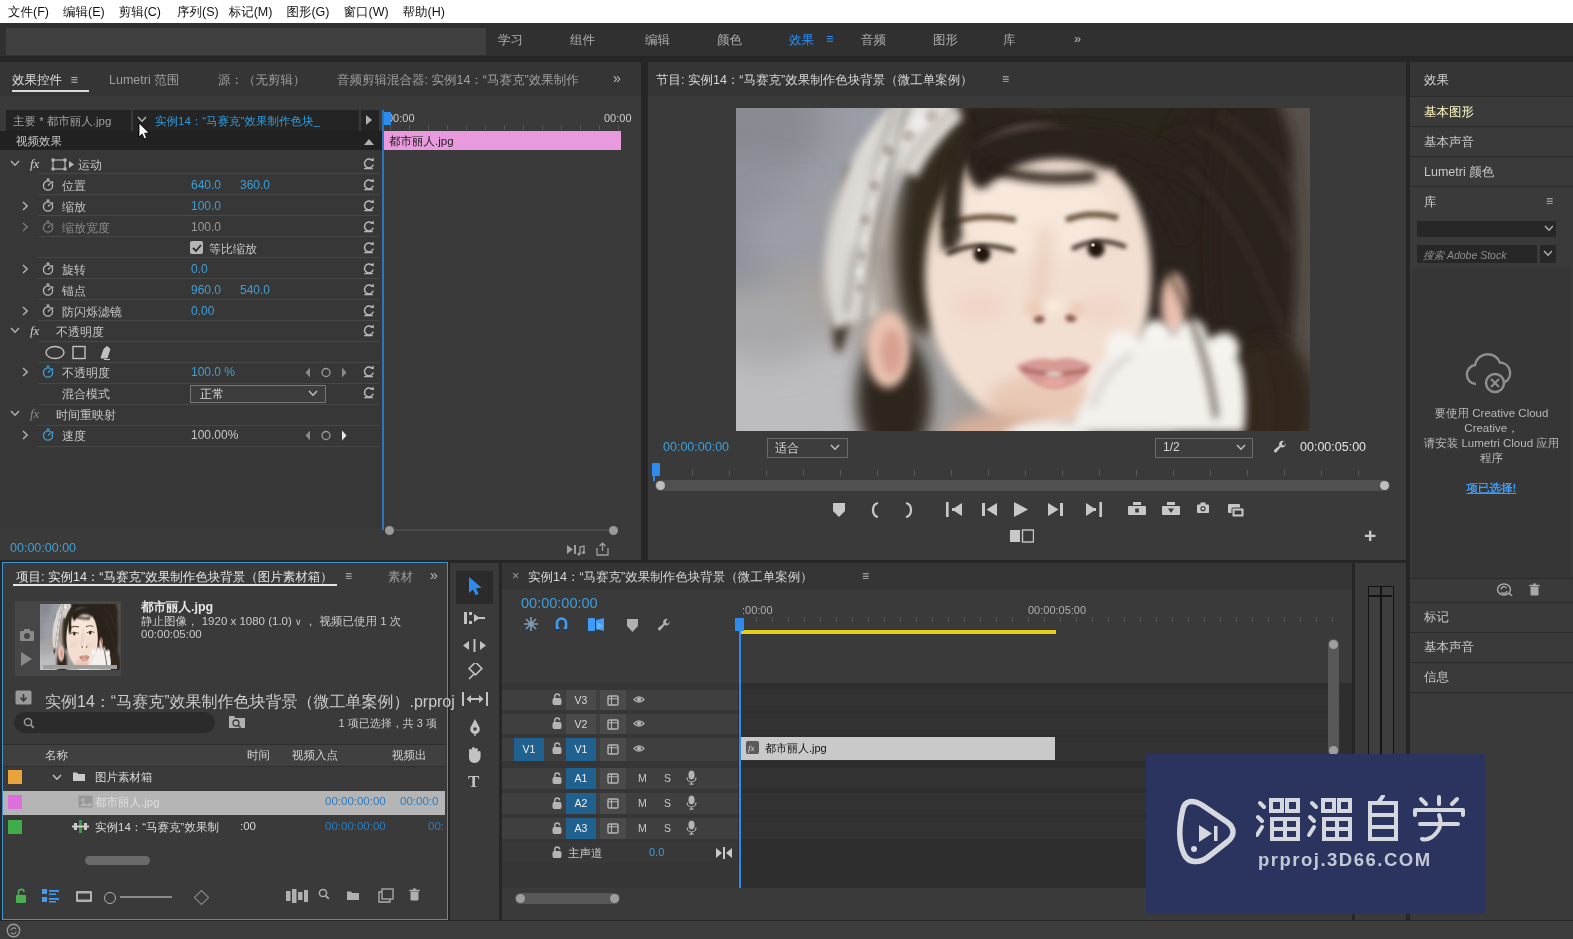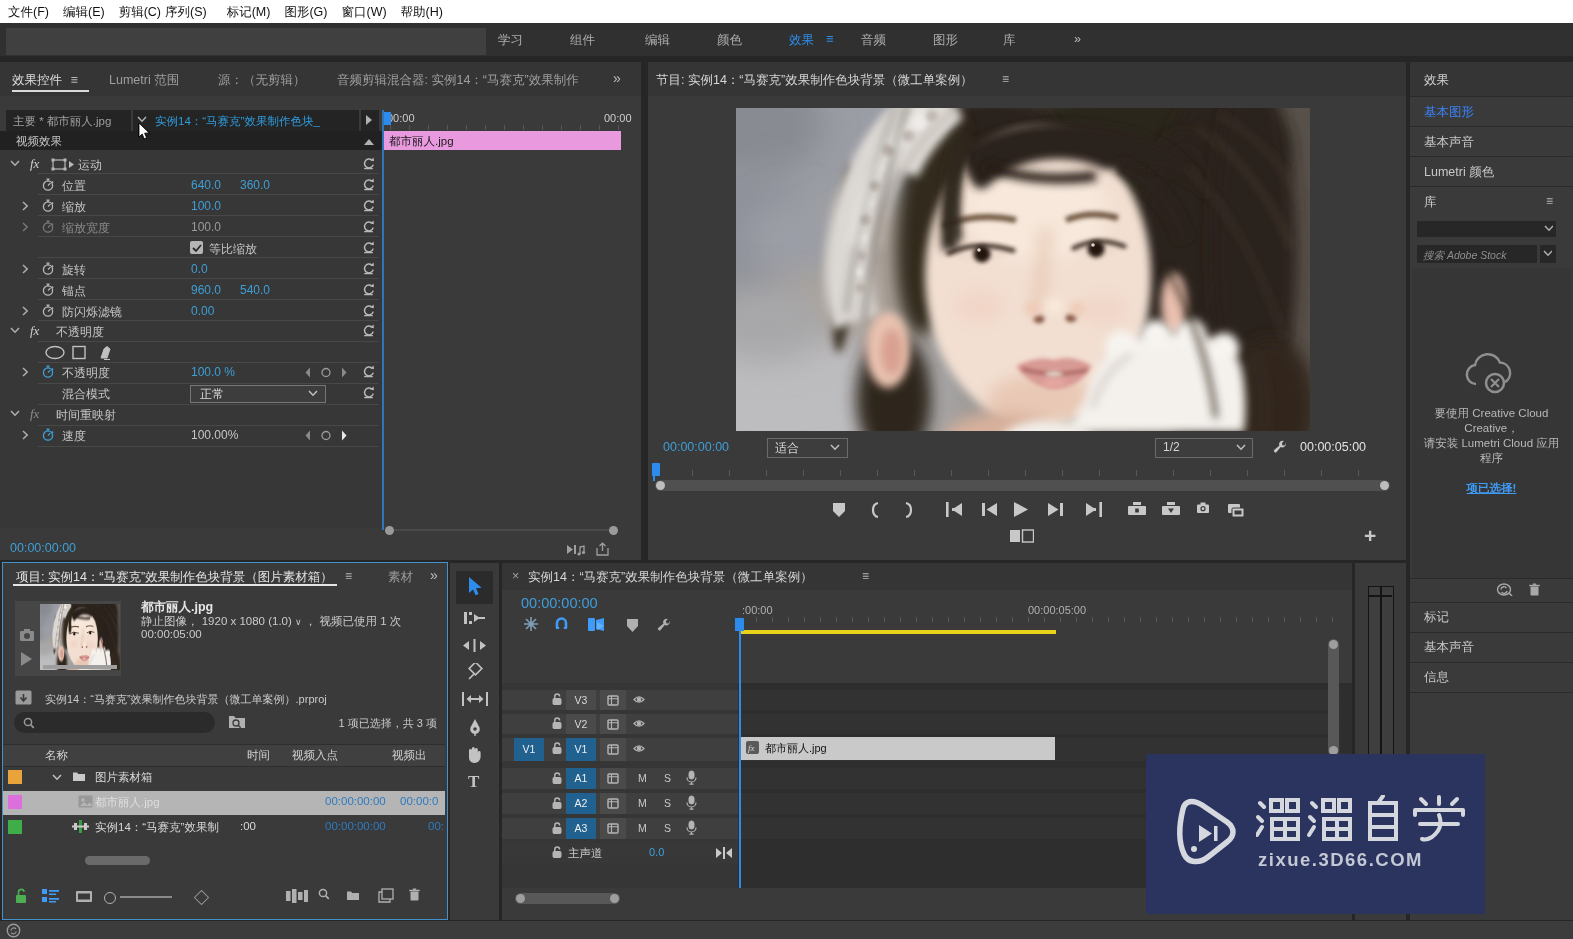--- a/index.html
+++ b/index.html
@@ -7,21 +7,21 @@
 .txt{white-space:nowrap}
 .blue{color:#3e9fd6}
 .tabbar{background:#353535}
 .panel{background:#3a3a3a}
 svg{display:block}
 </style></head>
 <body>
 
 <div class="ab" style="left:0;top:0;width:1573px;height:23px;background:#fff"></div>
 <div class="ab txt" style="left:8px;top:4px;font-size:12.5px;color:#111;letter-spacing:0">
-<span style="margin-right:14px">文件(F)</span><span style="margin-right:14px">编辑(E)</span><span style="margin-right:4px">剪辑(C)</span><span style="margin-right:20px">序列(S)</span><span style="margin-right:14px">标记(M)</span><span style="margin-right:14px">图形(G)</span><span style="margin-right:14px">窗口(W)</span><span>帮助(H)</span>
+<span style="margin-right:14px">文件(F)</span><span style="margin-right:14px">编辑(E)</span><span style="margin-right:16px">剪辑(C)</span><span style="margin-right:10px">序列(S)</span><span style="margin-right:14px">标记(M)</span><span style="margin-right:14px">图形(G)</span><span style="margin-right:14px">窗口(W)</span><span>帮助(H)</span>
 </div>
 
 <div class="ab" style="left:0;top:23px;width:1573px;height:33px;background:#303030"></div>
 <div class="ab" style="left:6px;top:28px;width:480px;height:27px;background:#404040"></div>
 <div class="ab txt" style="left:0;top:32px;width:1060px;font-size:12.5px;color:#adadad">
 <span class="ab" style="left:498px">学习</span>
     <span class="ab" style="left:570px">组件</span>
     <span class="ab" style="left:645px">编辑</span>
     <span class="ab" style="left:717px">颜色</span>
     <span class="ab" style="left:789px;color:#2d8ceb">效果</span>
@@ -1178,21 +1178,21 @@
     <use href="#photoscene"></use>
   </svg>
 <div class="ab" style="left:43px;top:665px;width:74px;height:4px;background:#9e9e9e"></div>
 <div class="ab txt" style="left:141px;top:599px;font-size:12.5px;font-weight:bold;color:#e6e6e6">都市丽人.jpg</div>
 <div class="ab txt" style="left:141px;top:614px;font-size:11.5px;color:#cbcbcb">静止图像， 1920 x 1080 (1.0) <span style="font-size:9px">∨</span> ， 视频已使用 1 次</div>
 <div class="ab txt" style="left:141px;top:628px;font-size:11.5px;color:#cbcbcb">00:00:05:00</div>
 <svg class="ab" style="left:15px;top:690px" width="17" height="15" fill="#9a9a9a">
     <rect x="0.5" y="0.5" width="16" height="14" rx="1.5"></rect>
     <path d="M8.5 4v7M5.5 7.5l3 3.5l3-3.5" stroke="#3a3a3a" stroke-width="1.6" fill="none"></path>
   </svg>
-<div class="ab txt" style="left:45px;top:692px;font-size:11px;color:#cbcbcb">实例14：“马赛克”效果制作色块背景（微工单案例）.prproj</div>
+<div class="ab txt" style="left:45px;top:692px;font-size:16px;color:#cbcbcb">实例14：“马赛克”效果制作色块背景（微工单案例）.prproj</div>
 <div class="ab" style="left:14px;top:712px;width:201px;height:21px;background:#2b2b2b;border-radius:11px"></div>
 <svg class="ab" style="left:23px;top:717px" width="13" height="12" stroke="#9a9a9a" fill="#9a9a9a">
     <use href="#i-mag"></use>
   </svg>
 <svg class="ab" style="left:228px;top:714px" width="18" height="16" fill="#b0b0b0">
     <path d="M1 2h5l1.5 2H17v10H1z"></path>
     <circle cx="8" cy="9" r="3" fill="none" stroke="#3a3a3a" stroke-width="1.3"></circle>
     <path d="M10.2 11.2l2.5 2.5" stroke="#3a3a3a" stroke-width="1.4"></path>
   </svg>
 <div class="ab txt" style="left:295px;top:716px;width:142px;text-align:right;font-size:11px;color:#cbcbcb;overflow:hidden">1 项已选择，共 3 项</div>
@@ -1468,21 +1468,21 @@
 <div class="ab" style="left:1328px;top:639px;width:11px;height:117px;background:#585858;border-radius:6px"></div>
 <div class="ab" style="left:1329px;top:640px;width:9px;height:9px;border-radius:50%;background:#9e9e9e"></div>
 <div class="ab" style="left:1329px;top:746px;width:9px;height:9px;border-radius:50%;background:#9e9e9e"></div>
 
 <div class="ab" style="left:1368px;top:586px;width:24px;height:319px;background:#3e3e3e;border:1.5px solid #141414"></div>
 <div class="ab" style="left:1380px;top:586px;width:1.5px;height:319px;background:#141414"></div>
 <div class="ab" style="left:1368px;top:595px;width:24px;height:1.5px;background:#141414"></div>
 
 <div class="ab tabbar" style="left:1410px;top:62px;width:163px;height:34px"></div>
 <div class="ab txt" style="left:1424px;top:72px;font-size:12.5px;color:#d0d0d0">效果</div>
-<div class="ab txt" style="left:1424px;top:104px;font-size:12.5px;color:#3b82f6">基本图形</div>
+<div class="ab txt" style="left:1424px;top:104px;font-size:12.5px;color:#fef9c3">基本图形</div>
 <div class="ab" style="left:1410px;top:96px;width:163px;height:1px;background:#2a2a2a"></div>
 <div class="ab" style="left:1410px;top:126px;width:163px;height:1px;background:#2a2a2a"></div>
 <div class="ab txt" style="left:1424px;top:134px;font-size:12.5px;color:#c9c9c9">基本声音</div>
 <div class="ab" style="left:1410px;top:156px;width:163px;height:1px;background:#2a2a2a"></div>
 <div class="ab txt" style="left:1424px;top:164px;font-size:12.5px;color:#c9c9c9">Lumetri 颜色</div>
 <div class="ab" style="left:1410px;top:186px;width:163px;height:1px;background:#2a2a2a"></div>
 <div class="ab txt" style="left:1424px;top:194px;font-size:12.5px;color:#d0d0d0">库</div>
 <div class="ab txt" style="left:1546px;top:194px;font-size:12px;color:#b5b5b5">≡</div>
 <div class="ab" style="left:1417px;top:221px;width:139px;height:16px;background:#272727"></div>
 <svg class="ab" style="left:1544px;top:225px" width="9" height="9" fill="none" stroke="#b0b0b0">
@@ -1552,13 +1552,13 @@
     </g>
 <g transform="translate(104,0)">
       <path d="M23 1l-5 7"></path>
       <rect x="10" y="8" width="26" height="36"></rect>
       <path d="M10 20h26M10 32h26"></path>
     </g>
 <g transform="translate(156,0)">
       <path d="M9 4l5 5M27 2v7M45 4l-5 5M3 15h48M3 15v5M51 15v5M8 29h38M27 20c3 8 1 16-7 22M20 42c-3 2-7 3-10 2"></path>
     </g>
 </svg>
-<div class="ab txt" style="left:1258px;top:849px;z-index:91;font-size:18.5px;font-weight:bold;letter-spacing:1.5px;color:#c3c8d4">zixue.3D66.COM</div>
+<div class="ab txt" style="left:1258px;top:849px;z-index:91;font-size:18.5px;font-weight:bold;letter-spacing:1.5px;color:#c3c8d4">prproj.3D66.COM</div>
 
 </body></html>

